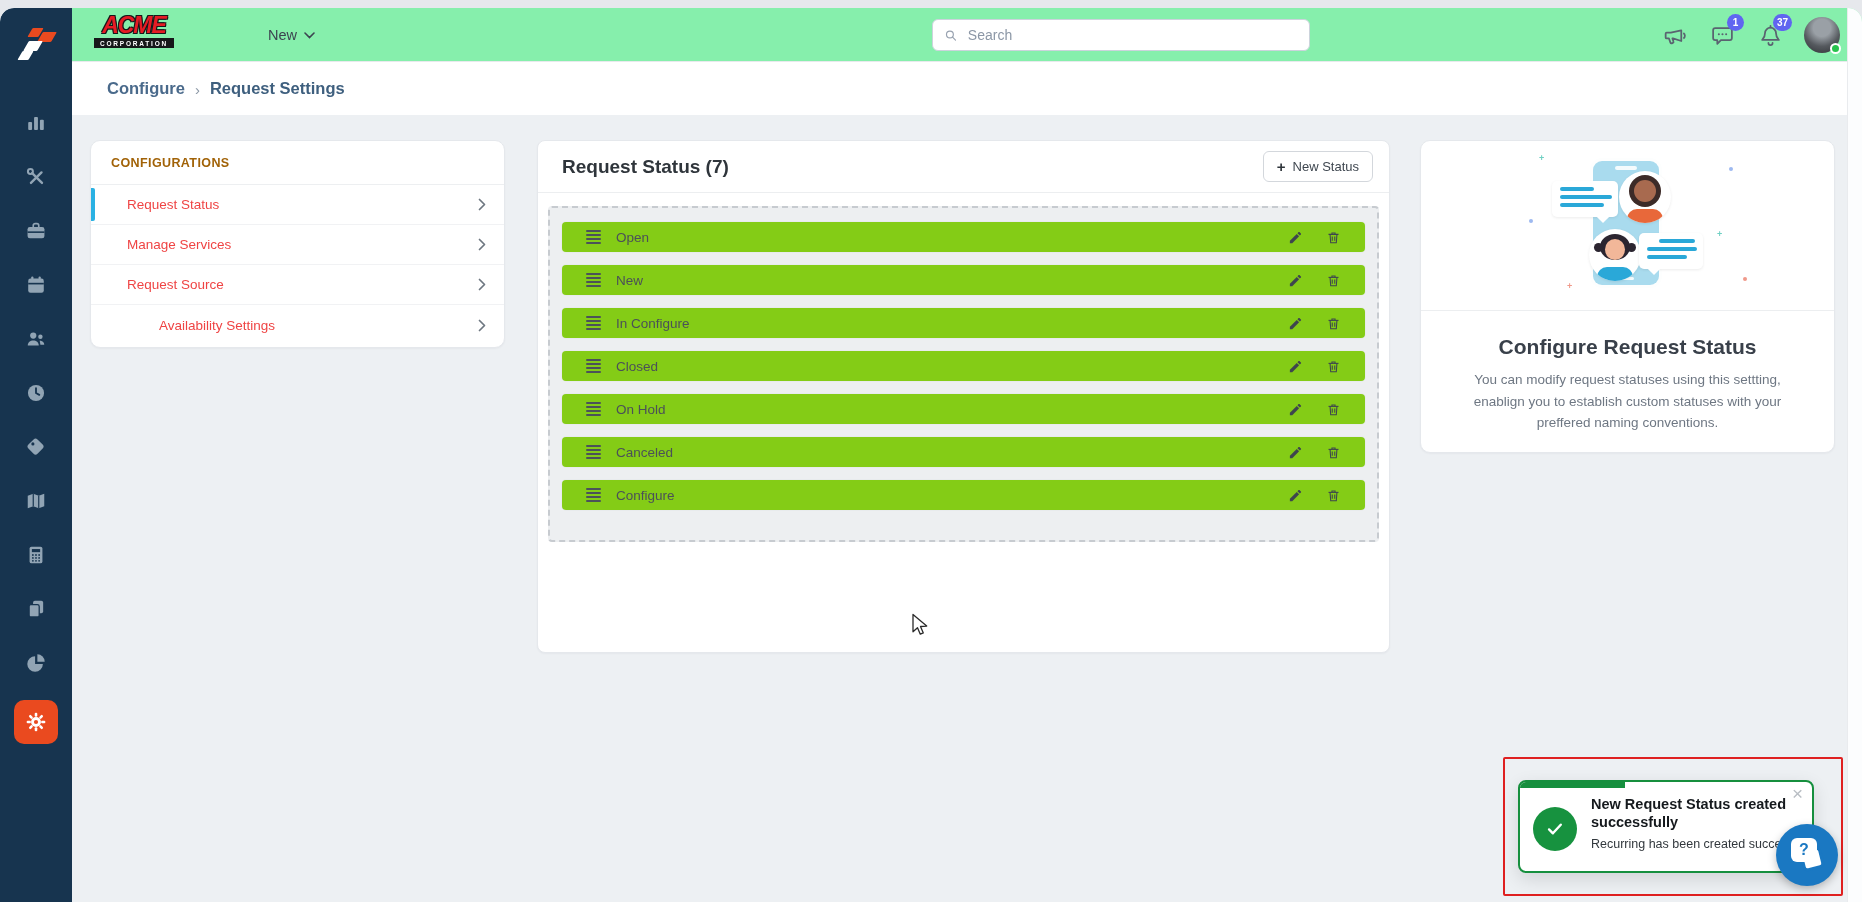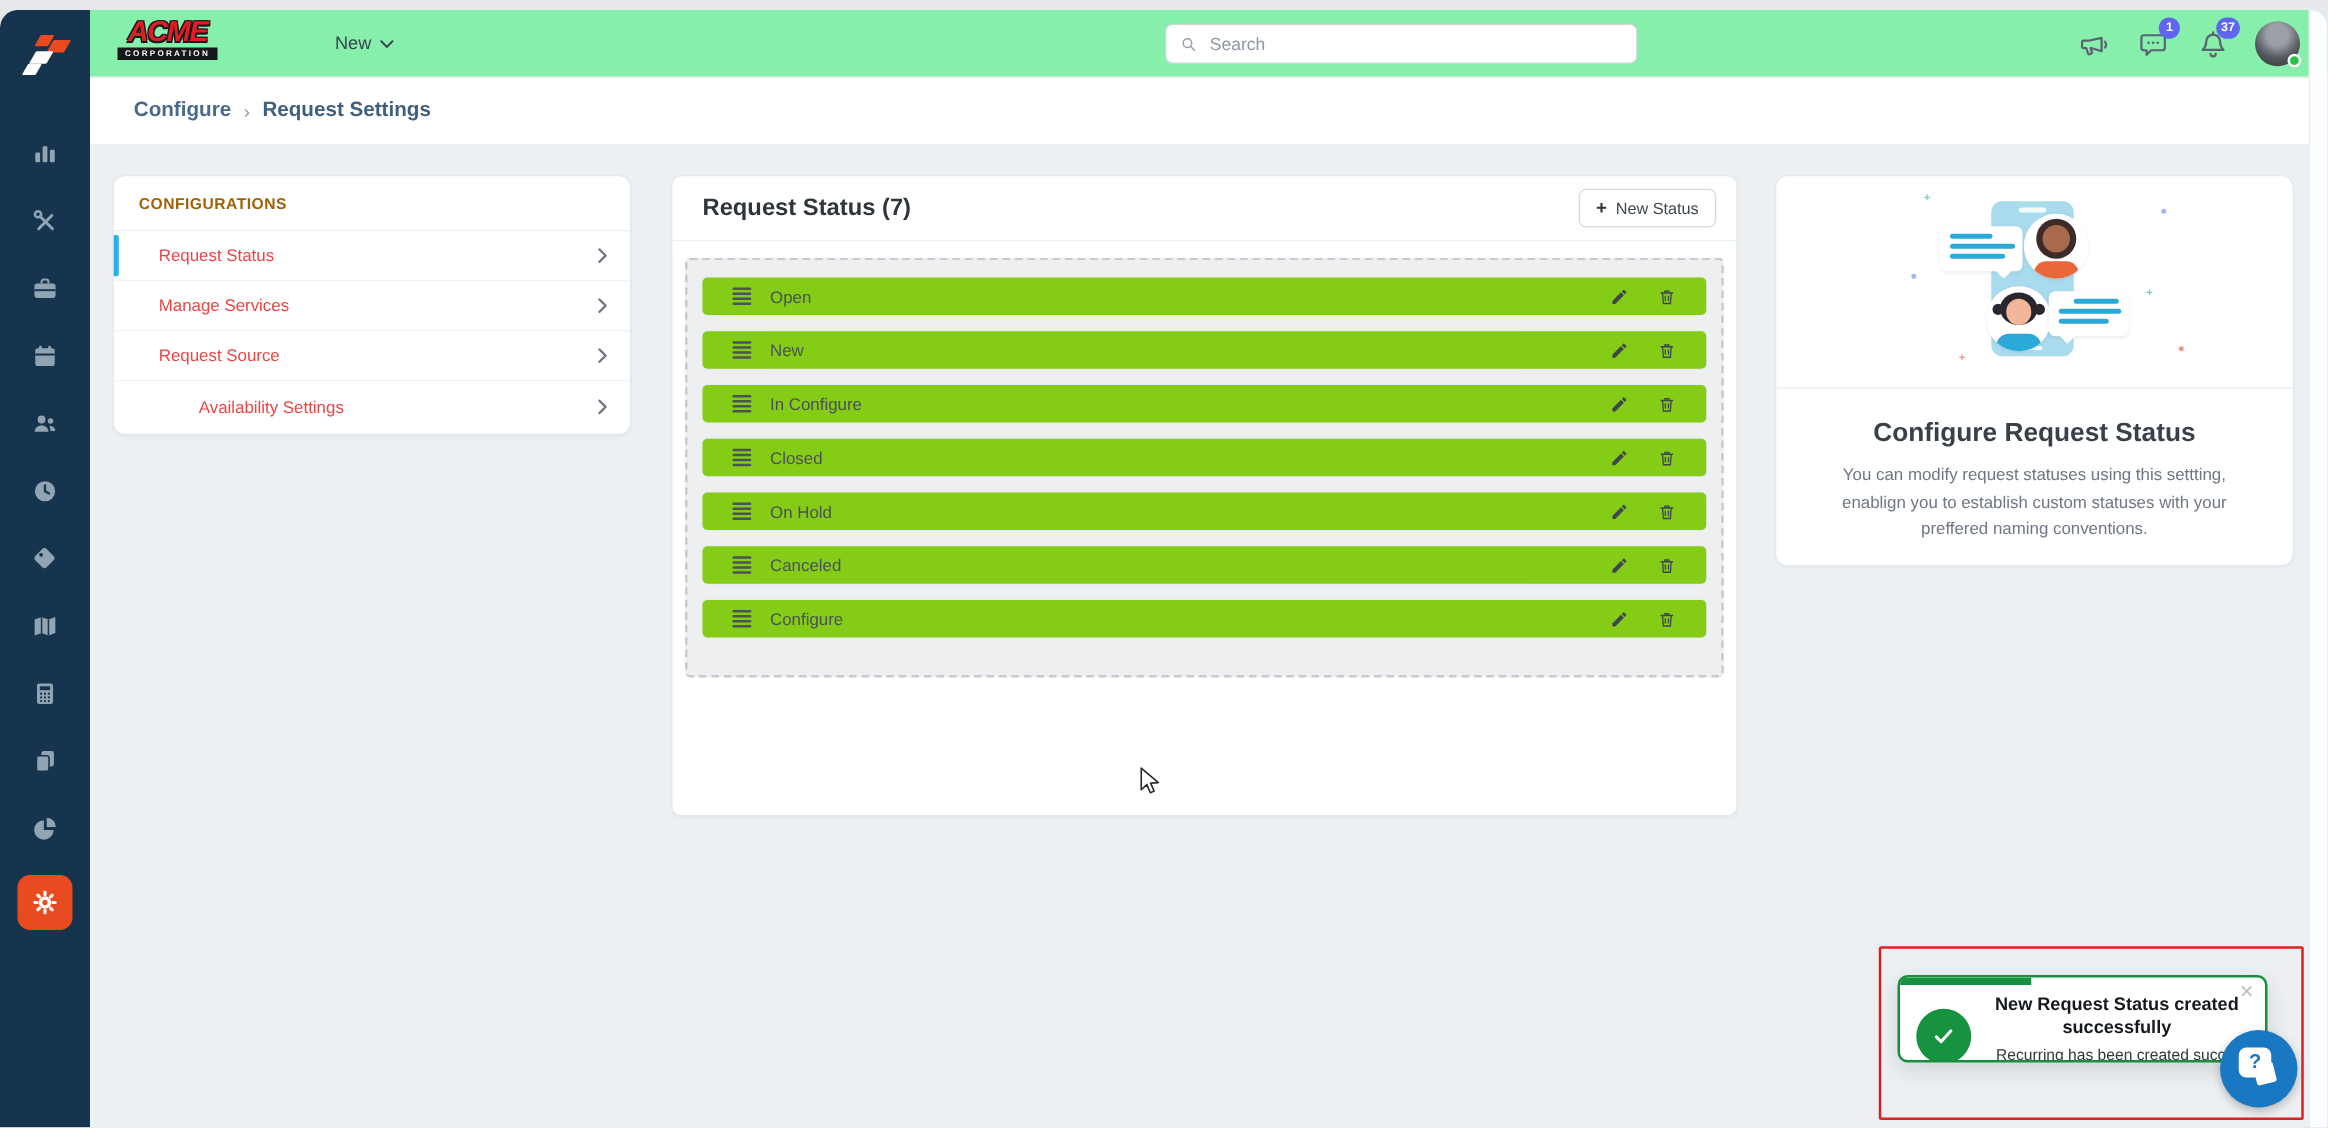--- a/index.html
+++ b/index.html
@@ -84,21 +84,21 @@
   .bubble i { display:block; height:4px; background:#2aa8d8; border-radius:2px; margin-bottom:4px; }
   .bubble i:last-child { margin-bottom:0; }
   .bubble .tail { position:absolute; width:10px; height:10px; background:#fff; transform:rotate(45deg); }
   .deco { position:absolute; font-size:9px; font-weight:700; }
   .deco.dot { width:4px; height:4px; border-radius:50%; }
   .info-title { text-align:center; font-size:21px; font-weight:700; color:#39404a; margin-top:24px; }
   .info-desc { text-align:center; font-size:13.5px; color:#6e7783; line-height:1.6; padding:10px 26px 0; }
 
   
   .annotation { position:absolute; left:1503px; top:757px; width:340px; height:139px; border:2px solid #df2020; border-radius:2px; z-index:50; pointer-events:none; }
-  .toast { position:absolute; left:1518px; top:780px; width:296px; height:70px; background:#fff; border:2px solid #168f3e; border-radius:8px; box-shadow:0 6px 18px rgba(0,0,0,.12); z-index:51; overflow:hidden;text-align:center; }
+  .toast { position:absolute; left:1518px; top:780px; width:296px; height:93px; background:#fff; border:2px solid #168f3e; border-radius:8px; box-shadow:0 6px 18px rgba(0,0,0,.12); z-index:51; overflow:hidden; }
   .toast .timer { position:absolute; top:0; left:0; width:105px; height:6px; background:#168f3e; }
   .toast .check { position:absolute; left:13px; top:25px; width:44px; height:44px; border-radius:50%; background:#17923f; display:flex; align-items:center; justify-content:center; }
   .toast-title { position:absolute; left:71px; top:13px; width:205px; font-size:14.5px; font-weight:700; color:#15191d; line-height:1.25; }
   .toast-msg { position:absolute; left:71px; top:55px; width:218px; font-size:12.5px; color:#32383d; white-space:nowrap; overflow:hidden; }
   .toast-close { position:absolute; right:9px; top:2px; font-size:19px; color:#b9bec4; cursor:pointer; line-height:1; }
 
   
   .help-btn { position:absolute; left:1776px; top:824px; width:62px; height:62px; border-radius:50%; background:#1a78c2; z-index:60; cursor:pointer; box-shadow:0 3px 8px rgba(0,0,0,.25); }
   .help-bubble { position:absolute; left:15px; top:14px; width:26px; height:24px; background:#fff; border-radius:6px; display:flex; align-items:center; justify-content:center; font-size:16px; font-weight:800; color:#1a78c2; z-index:2; }
   .help-page { position:absolute; left:25px; top:24px; width:22px; height:22px; background:#fff; border-radius:5px; transform:rotate(-14deg); border:3px solid #1a78c2; z-index:1; }

